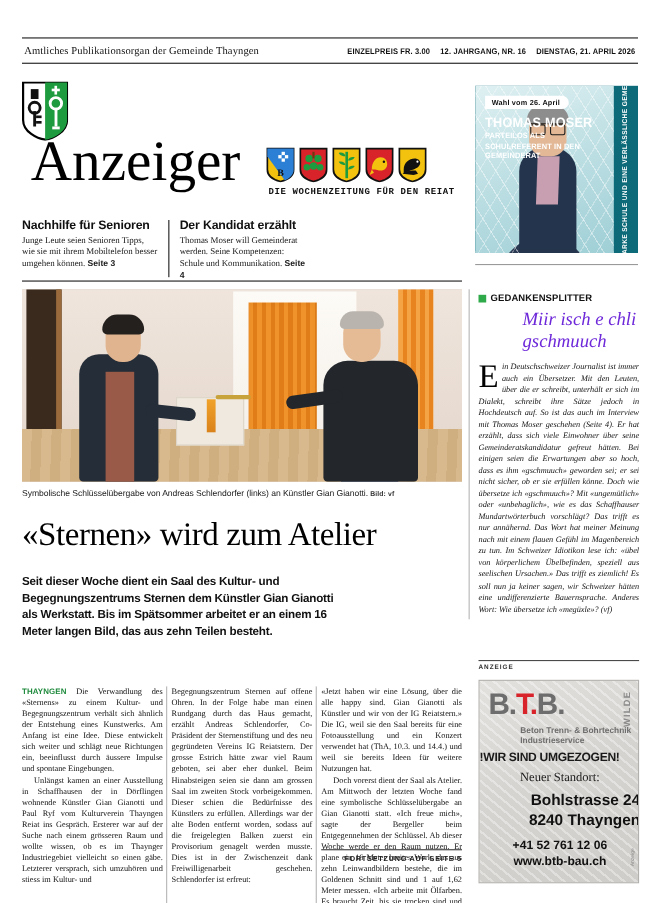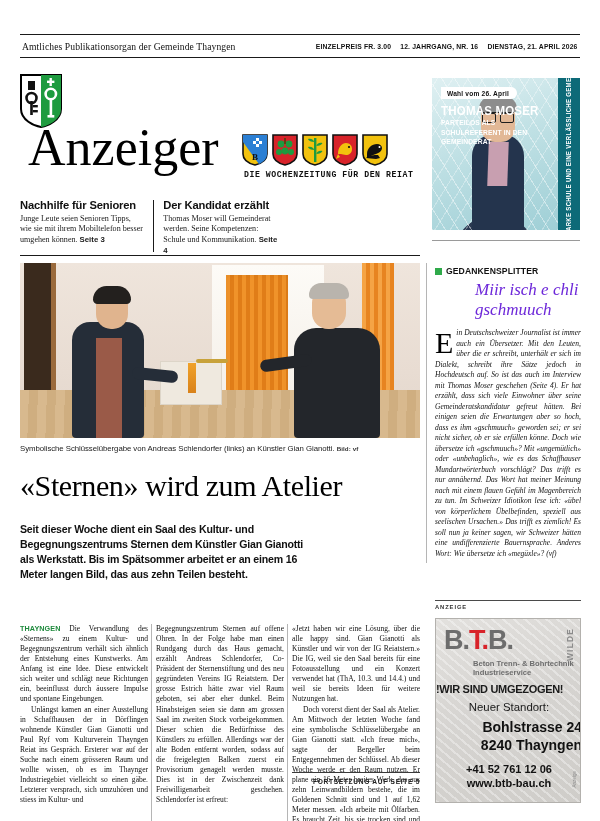--- a/index.html
+++ b/index.html
@@ -253,21 +253,21 @@
     writing-mode:vertical-rl; transform:rotate(180deg);
     font-family:"Liberation Sans", sans-serif; font-size:8.4px; font-weight:bold;
     letter-spacing:1.2px; color:#8b8b8b; }
   .btb-sub{ position:absolute; left:9px; top:40px; width:124px;
     font-family:"Liberation Sans", sans-serif; font-size:7.6px; font-weight:bold;
     color:#6d6d6d; line-height:1.2;margin-left:28px; }
   .btb-umz{ position:absolute; left:0; top:64px; width:146px; text-align:left;
     font-family:"Liberation Sans", sans-serif; font-size:11px; font-weight:bold;
     color:#1a1a1a; letter-spacing:-.3px; }
   .btb-neu{ position:absolute; left:0; top:82px; width:146px; text-align:center;
-    font-family:Liberation Sans, sans-serif; font-size:11.4px; color:#1a1a1a; }
+    font-family:Liberation Serif, serif; font-size:11.4px; color:#1a1a1a; }
   .btb-addr{ position:absolute; left:0; top:100px; width:146px; text-align:right;
     font-family:"Liberation Sans", sans-serif; font-size:14px; font-weight:bold;
     color:#111; line-height:1.26; }
   .btb-tel{ position:absolute; left:0; top:143px; width:146px; text-align:center;
     font-family:"Liberation Sans", sans-serif; font-size:11px; font-weight:bold;
     color:#111; line-height:1.3; }
   .btb-credit{ position:absolute; right:3px; bottom:14px;
     writing-mode:vertical-rl; transform:rotate(180deg);
     font-family:"Liberation Sans", sans-serif; font-size:4.6px; color:#8b8b8b; }
 </style>

